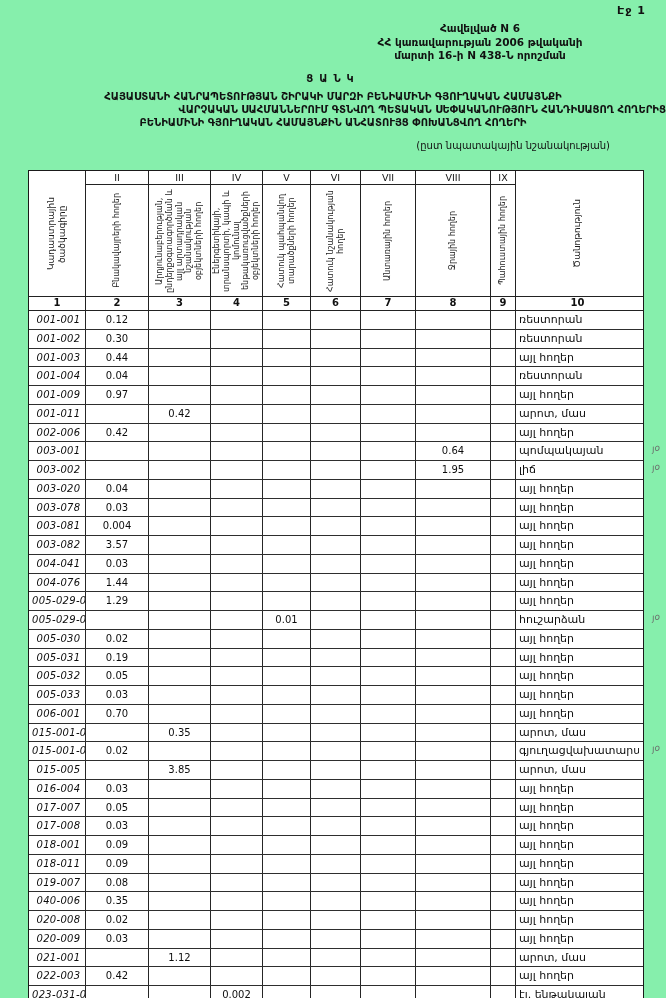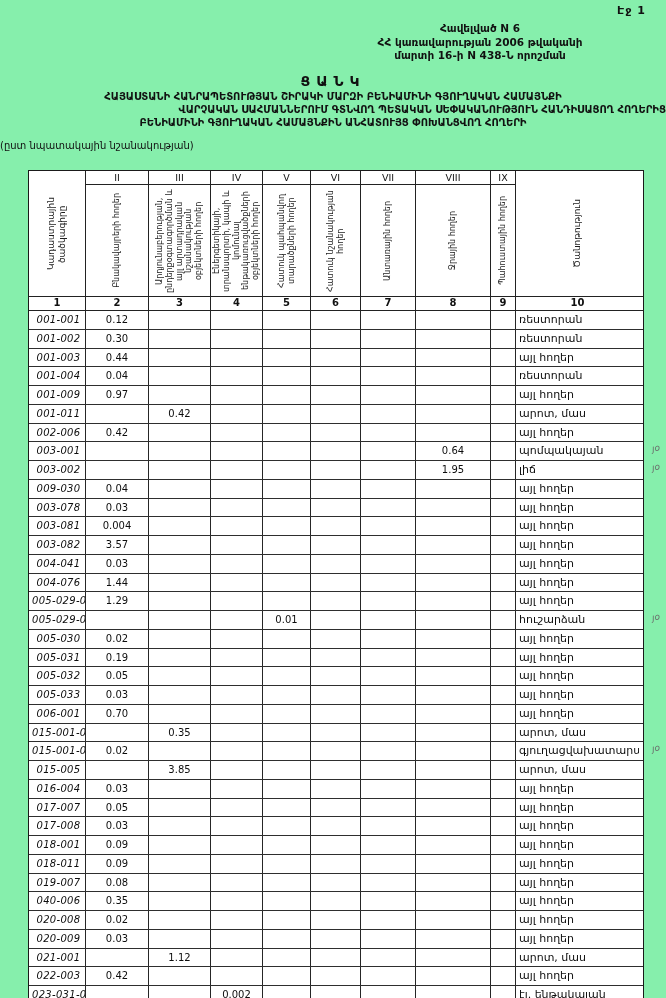--- a/index.html
+++ b/index.html
@@ -5,24 +5,24 @@
   html,body{margin:0;padding:0;background:#e8e8e8;}
   .page{
     position:relative;width:666px;height:998px;margin:0 auto;
     background:#86efac;color:#111;
     font-family:"DejaVu Sans",sans-serif;
     overflow:hidden;
   }
   .abs{position:absolute;}
   .pagenum{top:4px;right:20px;font-size:11px;font-weight:bold;letter-spacing:1px;}
   .appendix{top:22px;left:300px;width:360px;text-align:center;font-size:10.5px;font-weight:bold;line-height:13.5px;}
-  .cank{top:73px;left:0;width:666px;text-align:center;font-size:14px;font-weight:bold;letter-spacing:6px;}
+  .cank{top:73px;left:0;width:666px;text-align:center;font-size:10px;font-weight:bold;letter-spacing:6px;}
   .t-line{left:0;width:666px;text-align:center;font-weight:bold;font-size:10px;white-space:nowrap;}
   .t1{top:91px;} .t2{top:104px;text-align:right;} .t3{top:117px;}
-  .t4{top:140px;left:0;width:610px;text-align:left;font-size:10px;font-weight:normal;}
+  .t4{top:140px;left:0;width:610px;text-align:right;font-size:10px;font-weight:normal;}
 
   
   #table{
     top:170px;left:28px;width:614px;
     border:1.4px solid #1a1a1a;
     --cols:56px 63px 62px 52px 48px 50px 55px 75px 25px 124px;
     background:#fff;
   }
   #thead{display:grid;grid-template-columns:var(--cols);grid-template-rows:14px 111px;}
   .hcell{display:flex;align-items:center;justify-content:center;border-left:1px solid #222;overflow:hidden;}
@@ -230,21 +230,21 @@
           <div class="tcell"></div>
           <div class="tcell"></div>
           <div class="tcell"></div>
           <div class="tcell"></div>
           <div class="tcell">1.95</div>
           <div class="tcell"></div>
           <div class="tcell note">լիճ</div>
           <div class="mark">յօ</div>
         </div>
         <div class="trow">
-          <div class="tcell first code">009-030</div>
+          <div class="tcell first code">003-020</div>
           <div class="tcell">0.04</div>
           <div class="tcell"></div>
           <div class="tcell"></div>
           <div class="tcell"></div>
           <div class="tcell"></div>
           <div class="tcell"></div>
           <div class="tcell"></div>
           <div class="tcell"></div>
           <div class="tcell note">այլ հողեր</div>
         </div>

